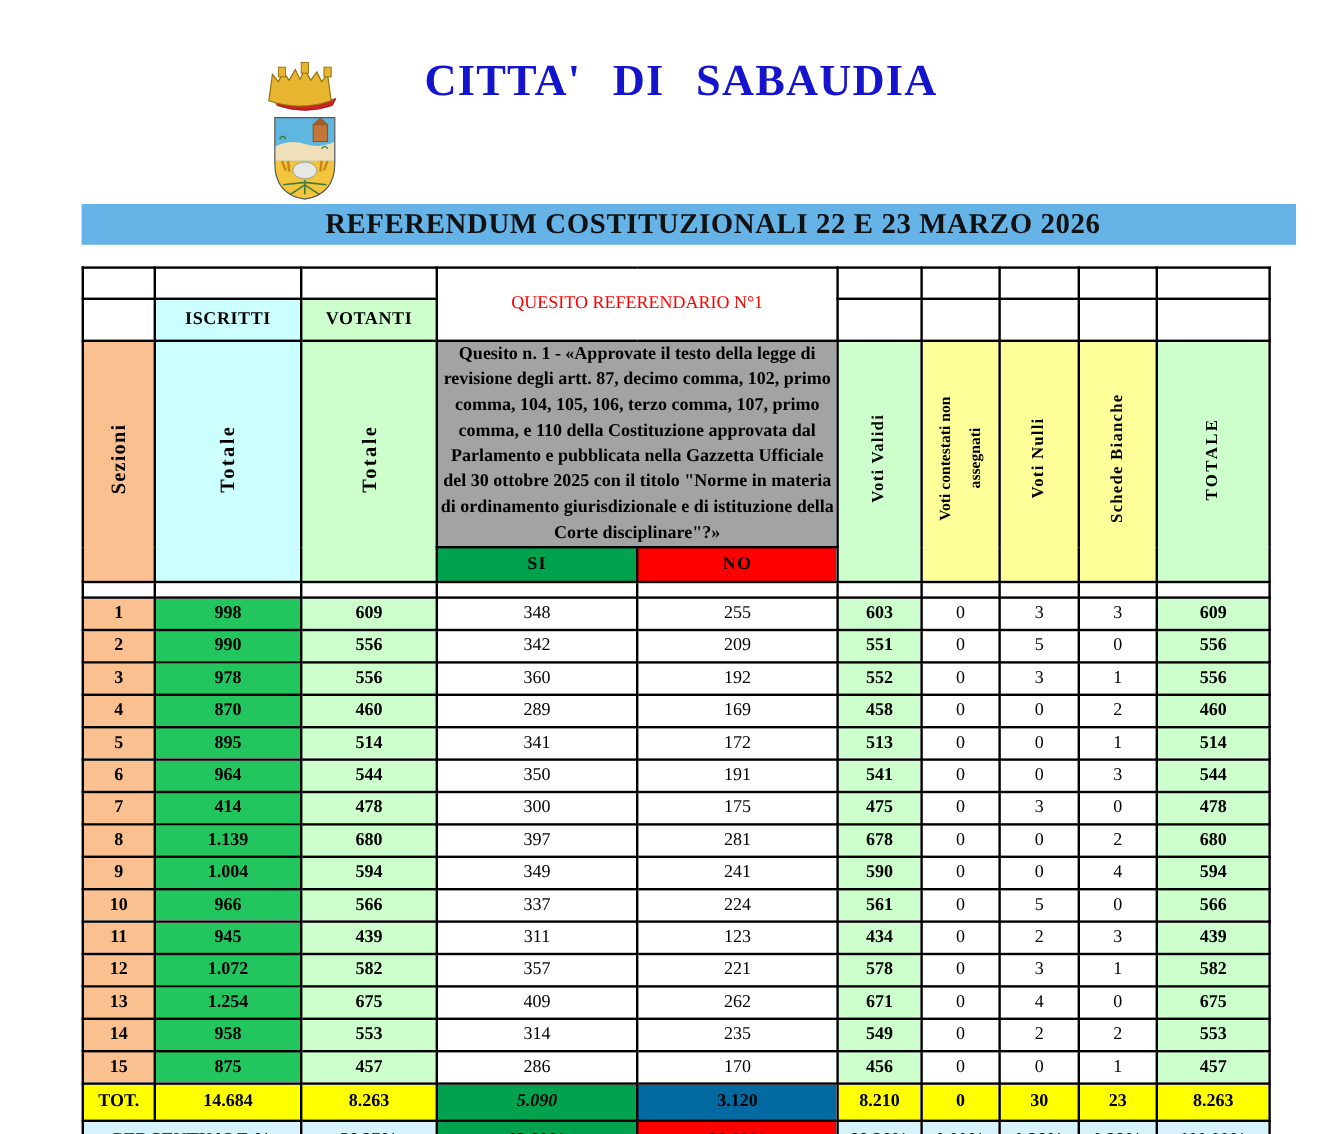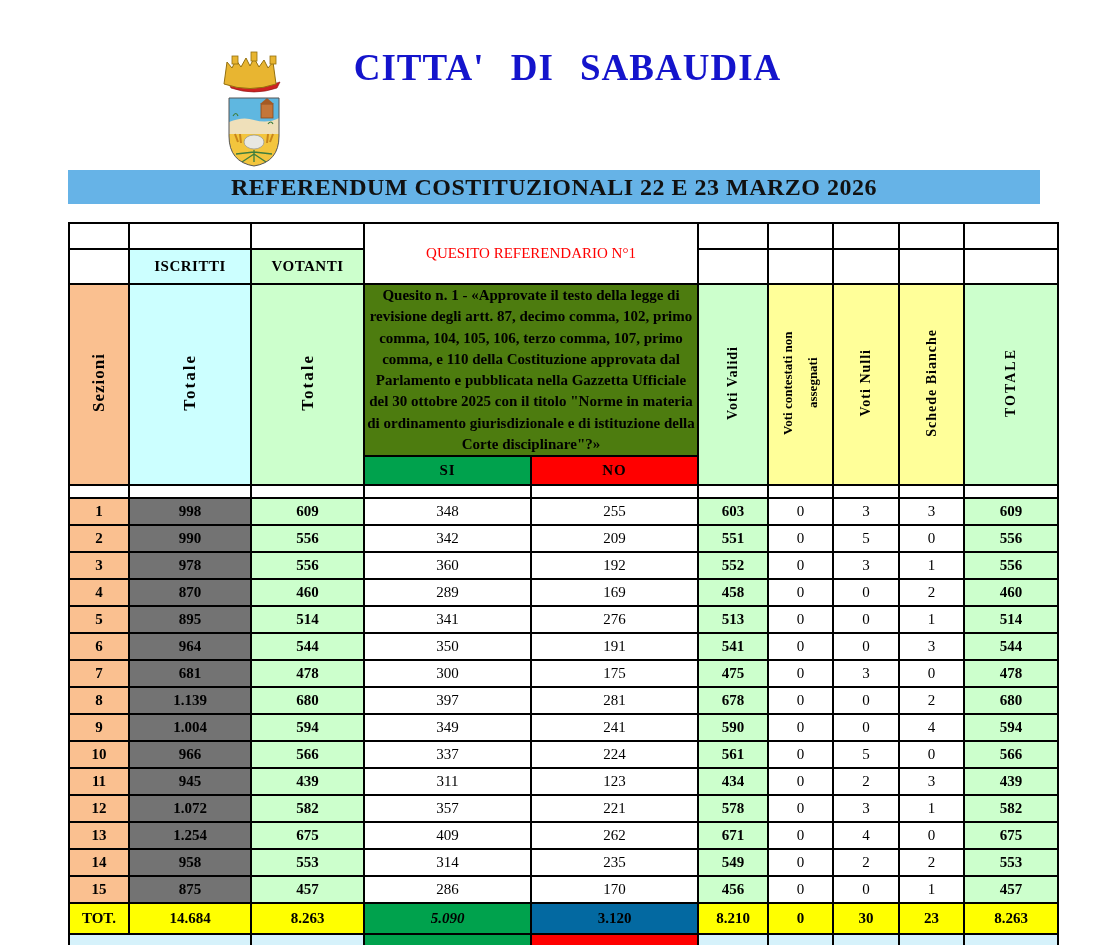--- a/index.html
+++ b/index.html
@@ -8,59 +8,59 @@
     font-family:"Liberation Serif","DejaVu Serif",serif;color:#000;overflow:hidden;
   }
   
   .logo{position:absolute;left:220px;top:50px;width:68px;height:118px;}
   .title-block{position:absolute;left:34px;right:0;top:46px;text-align:center;}
   .city-title{font-size:37px;font-weight:bold;color:#1414cc;word-spacing:16px;letter-spacing:1px;}
   .province-title{font-size:23px;color:#1414cc;text-decoration:underline;margin-top:9px;letter-spacing:1px;}
   .banner{
     position:absolute;left:68px;top:170px;width:972px;height:34px;background:#66b3e7;
     display:flex;align-items:center;justify-content:center;
-    font-size:24px;font-weight:bold;color:#111;letter-spacing:.5px;
+    font-size:24px;font-weight:bold;color:#111;letter-spacing:.5px;padding-left:40px;
   }
   
   table.res{
     position:absolute;left:68px;top:222px;border-collapse:collapse;table-layout:fixed;
   }
   table.res td{
     border:2px solid #000;text-align:center;vertical-align:middle;
     font-size:15px;padding:0;overflow:hidden;
   }
   td.nob{border:none;background:#fff;}
   tr.h1{height:26px;}  tr.h2{height:35px;}  tr.h3{height:105px;}  tr.h4{height:29px;}
   tr.hsp{height:13px;} tr.hd{height:27px;}  tr.ht{height:31px;}   tr.hp{height:33px;}
 
   .quesito{background:#fff;color:#ff0000;font-weight:normal;font-size:21px;border-width:2px;}
   .lbl-isc{background:#ccffff;font-weight:bold;font-size:15px;letter-spacing:.5px;}
   .lbl-vot{background:#ccffcc;font-weight:bold;font-size:15px;letter-spacing:.5px;}
   .question{
-    background:#4d7c0f;font-weight:bold;font-size:11.5px;line-height:1.42;
+    background:#a3a3a3;font-weight:bold;font-size:11.5px;line-height:1.42;
     padding:3px 8px;text-align:center;
   }
   .si-cell{background:#00a24d;font-weight:bold;font-size:23px;letter-spacing:1px;}
   .no-cell{background:#ff0000;font-weight:bold;font-size:23px;letter-spacing:1px;}
 
   .vtext{writing-mode:vertical-rl;transform:rotate(180deg);display:inline-block;
          font-weight:bold;white-space:normal;}
   .v-sez{font-size:17px;letter-spacing:1px;}
   .v-tot{font-size:17px;letter-spacing:2px;}
   .v-val{font-size:14px;letter-spacing:1px;}
   .v-con{font-size:13px;max-height:118px;line-height:1.9;}
   .v-cap{font-size:14px;letter-spacing:2px;}
 
   .bg-orange{background:#fac090;}
   .bg-cyan{background:#ccffff;}
   .bg-green{background:#ccffcc;}
   .bg-lyellow{background:#ffff99;}
 
   .c-sez{background:#fac090;font-weight:bold;}
-  .c-isc{background:#737373;font-weight:bold;}
+  .c-isc{background:#22c55e;font-weight:bold;}
   .c-vot{background:#ccffcc;font-weight:bold;}
   .c-plain{background:#fff;font-weight:normal;}
   .c-val{background:#ccffcc;font-weight:bold;}
   .c-tot{background:#ccffcc;font-weight:bold;}
 
   .t-yellow{background:#ffff00;font-weight:bold;}
   .t-si{background:#00a24d;font-weight:bold;font-style:italic;}
   .t-no{background:#0369a1;font-weight:bold;}
 
   .p-blue{background:#d6f2fb;font-weight:bold;}
@@ -226,42 +226,42 @@
         <td class="c-plain">0</td>
         <td class="c-plain">0</td>
         <td class="c-plain">2</td>
         <td class="c-tot">460</td>
       </tr>
       <tr class="hd">
         <td class="c-sez">5</td>
         <td class="c-isc">895</td>
         <td class="c-vot">514</td>
         <td class="c-plain">341</td>
-        <td class="c-plain">276</td>
+        <td class="c-plain">172</td>
         <td class="c-val">513</td>
         <td class="c-plain">0</td>
         <td class="c-plain">0</td>
         <td class="c-plain">1</td>
         <td class="c-tot">514</td>
       </tr>
       <tr class="hd">
         <td class="c-sez">6</td>
         <td class="c-isc">964</td>
         <td class="c-vot">544</td>
         <td class="c-plain">350</td>
         <td class="c-plain">191</td>
         <td class="c-val">541</td>
         <td class="c-plain">0</td>
         <td class="c-plain">0</td>
         <td class="c-plain">3</td>
         <td class="c-tot">544</td>
       </tr>
       <tr class="hd">
         <td class="c-sez">7</td>
-        <td class="c-isc">681</td>
+        <td class="c-isc">414</td>
         <td class="c-vot">478</td>
         <td class="c-plain">300</td>
         <td class="c-plain">175</td>
         <td class="c-val">475</td>
         <td class="c-plain">0</td>
         <td class="c-plain">3</td>
         <td class="c-plain">0</td>
         <td class="c-tot">478</td>
       </tr>
       <tr class="hd">

